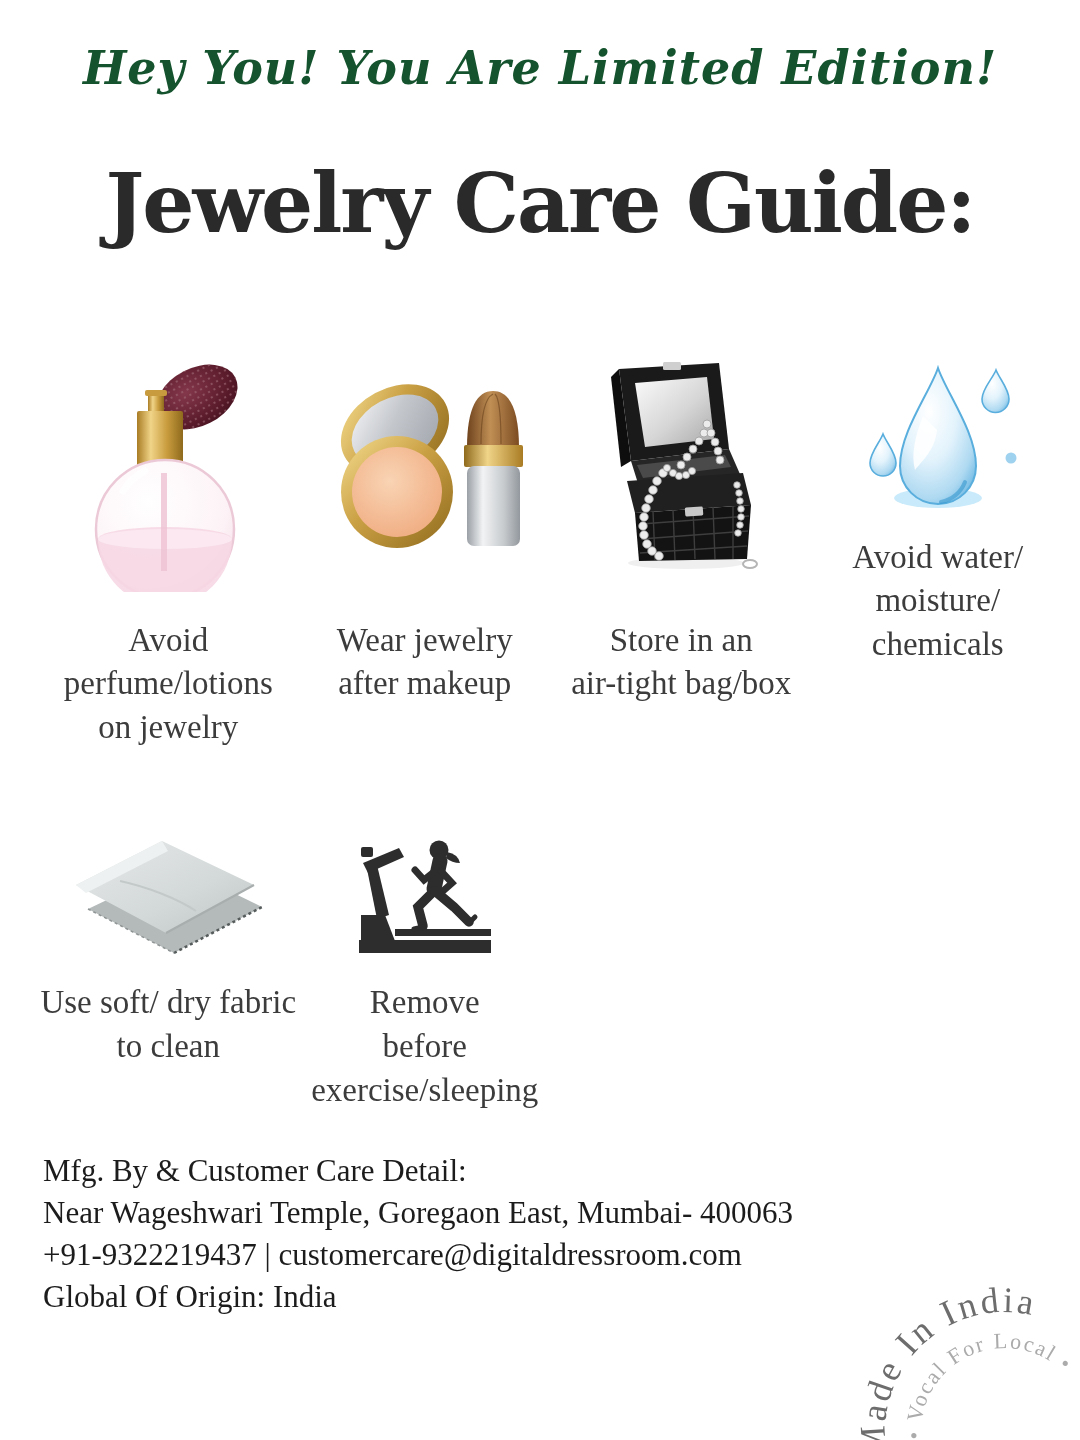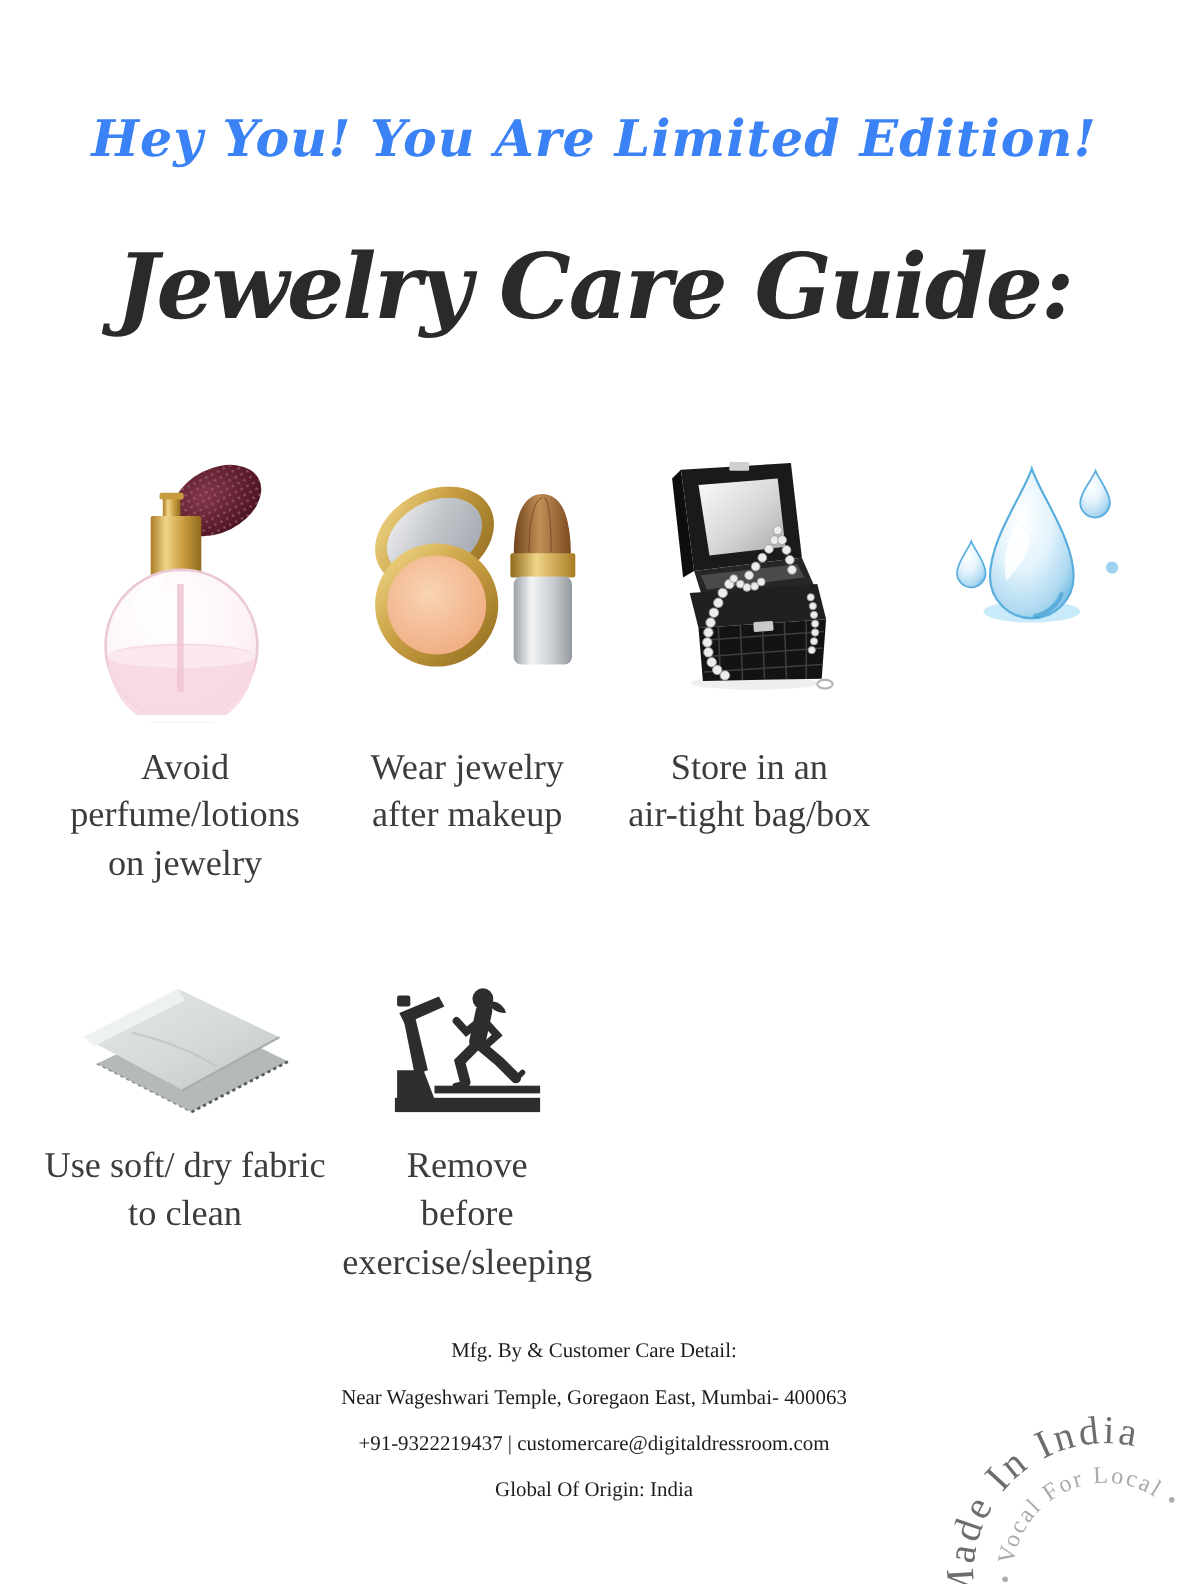--- a/index.html
+++ b/index.html
@@ -2,46 +2,46 @@
 <html><head>
 <meta charset="utf-8">
 <style>
   html,body{margin:0;padding:0;background:#ffffff;}
   .page{
     position:relative;width:1080px;height:1440px;margin:0 auto;
     background:#ffffff;overflow:hidden;
     font-family:"Liberation Serif",serif;
   }
   .tagline{
-    margin-top:98px;text-align:center;
+    margin-top:40px;text-align:center;
     font-family:"DejaVu Serif",serif;font-style:italic;font-weight:bold;
-    font-size:46px;line-height:1.25;color:#3b82f6;letter-spacing:1px;
+    font-size:46px;line-height:1.25;color:#14532d;letter-spacing:1px;
   }
   .title{
     margin:58px 0 0 0;text-align:center;
-    font-family:"DejaVu Serif",serif;font-style:italic;font-weight:bold;
+    font-family:"DejaVu Serif",serif;font-weight:bold;
     font-size:82px;line-height:1.15;color:#2a2a2a;letter-spacing:-2px;
   }
   .tips{
     display:grid;grid-template-columns:1fr 1fr 1fr 1fr;
     padding:0 14px 0 40px;margin-top:104px;row-gap:50px;
   }
   .cell{display:flex;flex-direction:column;align-items:center;}
   .icon-area{display:flex;align-items:flex-end;justify-content:center;}
   .r1 .icon-area{height:245px;}
   .r2 .icon-area{height:162px;}
   .mb50{margin-bottom:50px;}
   .mb28{margin-bottom:28px;}
   .caption{
     margin-top:20px;text-align:center;white-space:pre-line;
     font-size:33px;line-height:1.32;color:#3c3c3c;
   }
   .footer{
-    margin-top:38px;text-align:center;
-    font-size:19px;line-height:42px;color:#1c1c1c;
+    margin-top:38px;text-align:left;
+    font-size:31px;line-height:42px;color:#1c1c1c;padding-left:43px;
   }
   .stamp{position:absolute;left:850px;top:1235px;width:240px;height:205px;}
   .stamp text{font-family:"Liberation Serif",serif;}
   .stamp .outer{font-size:36px;letter-spacing:3px;}
   .stamp .inner{font-size:22px;letter-spacing:2px;}
 </style>
 </head>
 <body>
 
 <div class="page">
@@ -234,20 +234,22 @@
           </defs>
           <ellipse cx="85" cy="140" rx="44" ry="10" fill="#c9eafa"></ellipse>
           <path d="M85,10 C93,34 123,74 123,108 A38,38 0 1 1 47,108 C47,74 77,34 85,10 Z" fill="url(#wDrop)" stroke="#59aedd" stroke-width="2"></path>
           <path d="M112,124 a32,32 0 0 1 -24,20" stroke="#2f93cc" stroke-width="4" fill="none" stroke-linecap="round" opacity="0.55"></path>
           <path d="M70,58 C62,78 58,96 62,112 C70,102 82,92 84,72 Z" fill="#ffffff" opacity="0.85"></path>
           <path d="M30,76 C33,84 43,95 43,105 A13,13 0 1 1 17,105 C17,95 27,84 30,76 Z" fill="url(#wDrop)" stroke="#59aedd" stroke-width="1.6"></path>
           <path d="M143,12 C146,20 156,31 156,41 A13.5,13.5 0 1 1 129,41 C129,31 140,20 143,12 Z" fill="url(#wDrop)" stroke="#59aedd" stroke-width="1.6"></path>
           <circle cx="158" cy="100" r="5.5" fill="#9fd2ee"></circle>
         </svg>
       </div>
+      <div class="caption">Avoid water/
+moisture/ chemicals</div>
     </div>
 
     <div class="cell r2">
       <div class="icon-area">
         <svg width="200" height="142" viewBox="0 0 200 142">
           <defs>
             <linearGradient id="cTop" x1="0" y1="0" x2="1" y2="1">
               <stop offset="0%" stop-color="#e6e9e9"></stop>
                 <stop offset="60%" stop-color="#d3d8d8"></stop>
                 <stop offset="100%" stop-color="#bfc5c5"></stop>

